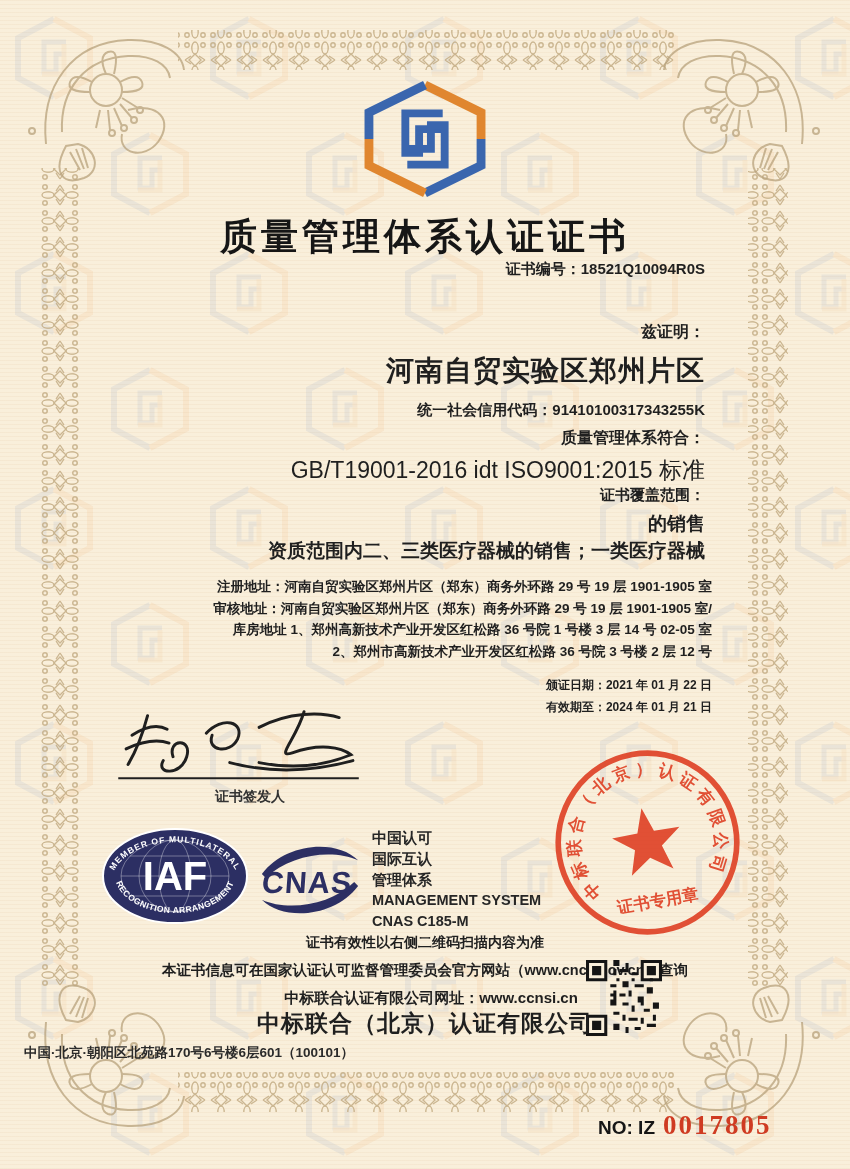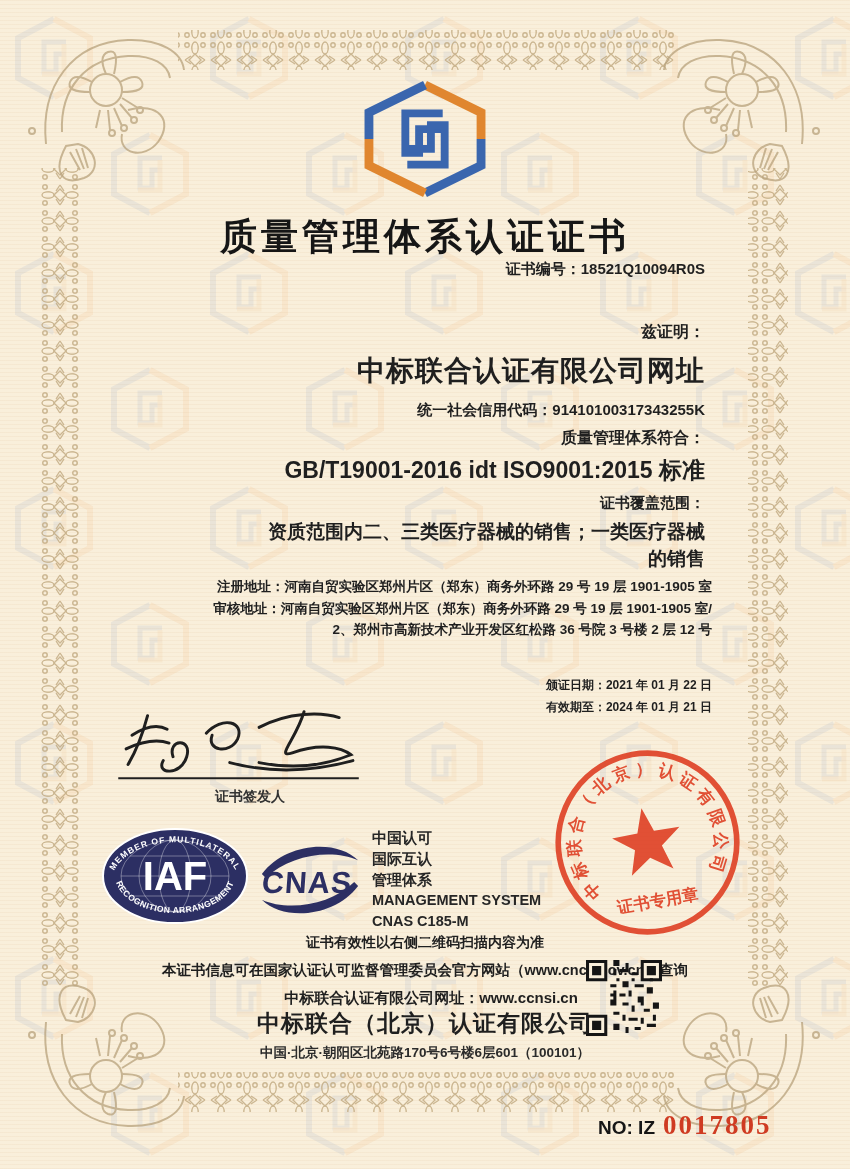--- a/index.html
+++ b/index.html
@@ -18,21 +18,21 @@
   .logo{left:50%;top:80px;transform:translateX(-50%);}
   .title{left:0;right:0;top:212px;text-align:center;font-size:37px;font-weight:900;
          letter-spacing:4px;color:#161616;}
   .certno{right:145px;top:260px;font-size:15px;font-weight:bold;}
 
   .main-block{left:105px;right:145px;top:322px;text-align:right;}
   .main-block .intro{font-size:16px;font-weight:bold;margin-bottom:9px;}
   .main-block .company{font-size:28px;font-weight:900;letter-spacing:1px;margin-bottom:11px;}
   .main-block .credit{font-size:15px;font-weight:bold;margin-bottom:8px;}
   .main-block .system{font-size:16px;font-weight:bold;margin-bottom:6px;}
-  .main-block .standard{font-size:23px;font-weight:700;margin-bottom:8px;}
+  .main-block .standard{font-size:23px;font-weight:400;}
   .main-block .scope-label{font-size:15px;font-weight:bold;margin-bottom:5px;}
   .main-block .scope{font-size:19px;font-weight:900;line-height:27px;}
 
   .addresses{left:95px;right:138px;top:576px;text-align:right;
              font-size:13.5px;font-weight:bold;line-height:21.5px;}
   .dates{right:138px;top:674px;text-align:right;font-size:12px;font-weight:bold;line-height:22px;}
 
   .signature{left:112px;top:700px;}
   .signer-label{left:180px;top:788px;width:140px;text-align:center;
                 font-size:14px;font-weight:600;color:#333;}
@@ -43,21 +43,21 @@
   .cnas{left:256px;top:840px;}
   .accred-text{left:372px;top:827px;font-size:15px;font-weight:bold;line-height:21px;color:#262626;}
   .accred-text .en{font-size:14.5px;}
 
   .foot-notes{left:0;right:0;top:934px;text-align:center;font-weight:bold;}
   .foot-notes .n1{font-size:14px;margin-bottom:9px;}
   .foot-notes .n2{font-size:14.5px;margin-bottom:9px;}
   .foot-notes .n3{font-size:15px;margin-left:12px;}
   .qr{left:586px;top:960px;}
   .issuer{left:0;right:0;top:1008px;text-align:center;font-size:23px;font-weight:900;letter-spacing:1px;}
-  .issuer-addr{left:0;right:0;top:1044px;text-align:center;font-size:13.5px;font-weight:bold;color:#2b2b2b;}
+  .issuer-addr{left:0;right:0;top:1044px;text-align:left;font-size:13.5px;font-weight:bold;color:#2b2b2b;padding-left:24px;}
 
   .serial{left:598px;top:1110px;display:flex;align-items:baseline;z-index:3;}
   .serial .lab{font-size:19px;font-weight:900;color:#161616;}
   .serial .num{font-family:Liberation Serif, serif;
                font-size:27px;font-weight:bold;color:#cf3b22;letter-spacing:2px;margin-left:8px;}
 </style>
 </head>
 <body>
 
 <div class="page">
@@ -133,32 +133,33 @@
       <path d="M88,34 H50 V74 H64 V50 H88" stroke="#3a66ae" stroke-width="8"></path>
       <path d="M52,86 H90 V46 H76 V70 H52" stroke="#3a66ae" stroke-width="8"></path>
     </g>
   </svg>
 
   <div class="content title">质量管理体系认证证书</div>
   <div class="content certno">证书编号：18521Q10094R0S</div>
 
   <div class="content main-block">
     <div class="intro">兹证明：</div>
-    <div class="company">中标联合认证有限公司网址</div>
+    <div class="company">河南自贸实验区郑州片区</div>
     <div class="credit">统一社会信用代码：91410100317343255K</div>
     <div class="system">质量管理体系符合：</div>
     <div class="standard">GB/T19001-2016 idt ISO9001:2015 标准</div>
     <div class="scope-label">证书覆盖范围：</div>
+    <div class="scope">的销售</div>
     <div class="scope">资质范围内二、三类医疗器械的销售；一类医疗器械</div>
-    <div class="scope">的销售</div>
   </div>
 
   <div class="content addresses">
     <div>注册地址：河南自贸实验区郑州片区（郑东）商务外环路 29 号 19 层 1901-1905 室</div>
     <div>审核地址：河南自贸实验区郑州片区（郑东）商务外环路 29 号 19 层 1901-1905 室/</div>
+    <div>库房地址 1、郑州高新技术产业开发区红松路 36 号院 1 号楼 3 层 14 号 02-05 室</div>
     <div>2、郑州市高新技术产业开发区红松路 36 号院 3 号楼 2 层 12 号</div>
   </div>
 
   <div class="content dates">
     <div>颁证日期：2021 年 01 月 22 日</div>
     <div>有效期至：2024 年 01 月 21 日</div>
   </div>
 
   <svg class="content signature" width="255" height="88" viewBox="0 0 260 90">
     <g stroke="#1f1f1f" stroke-width="3" fill="none" stroke-linecap="round">

